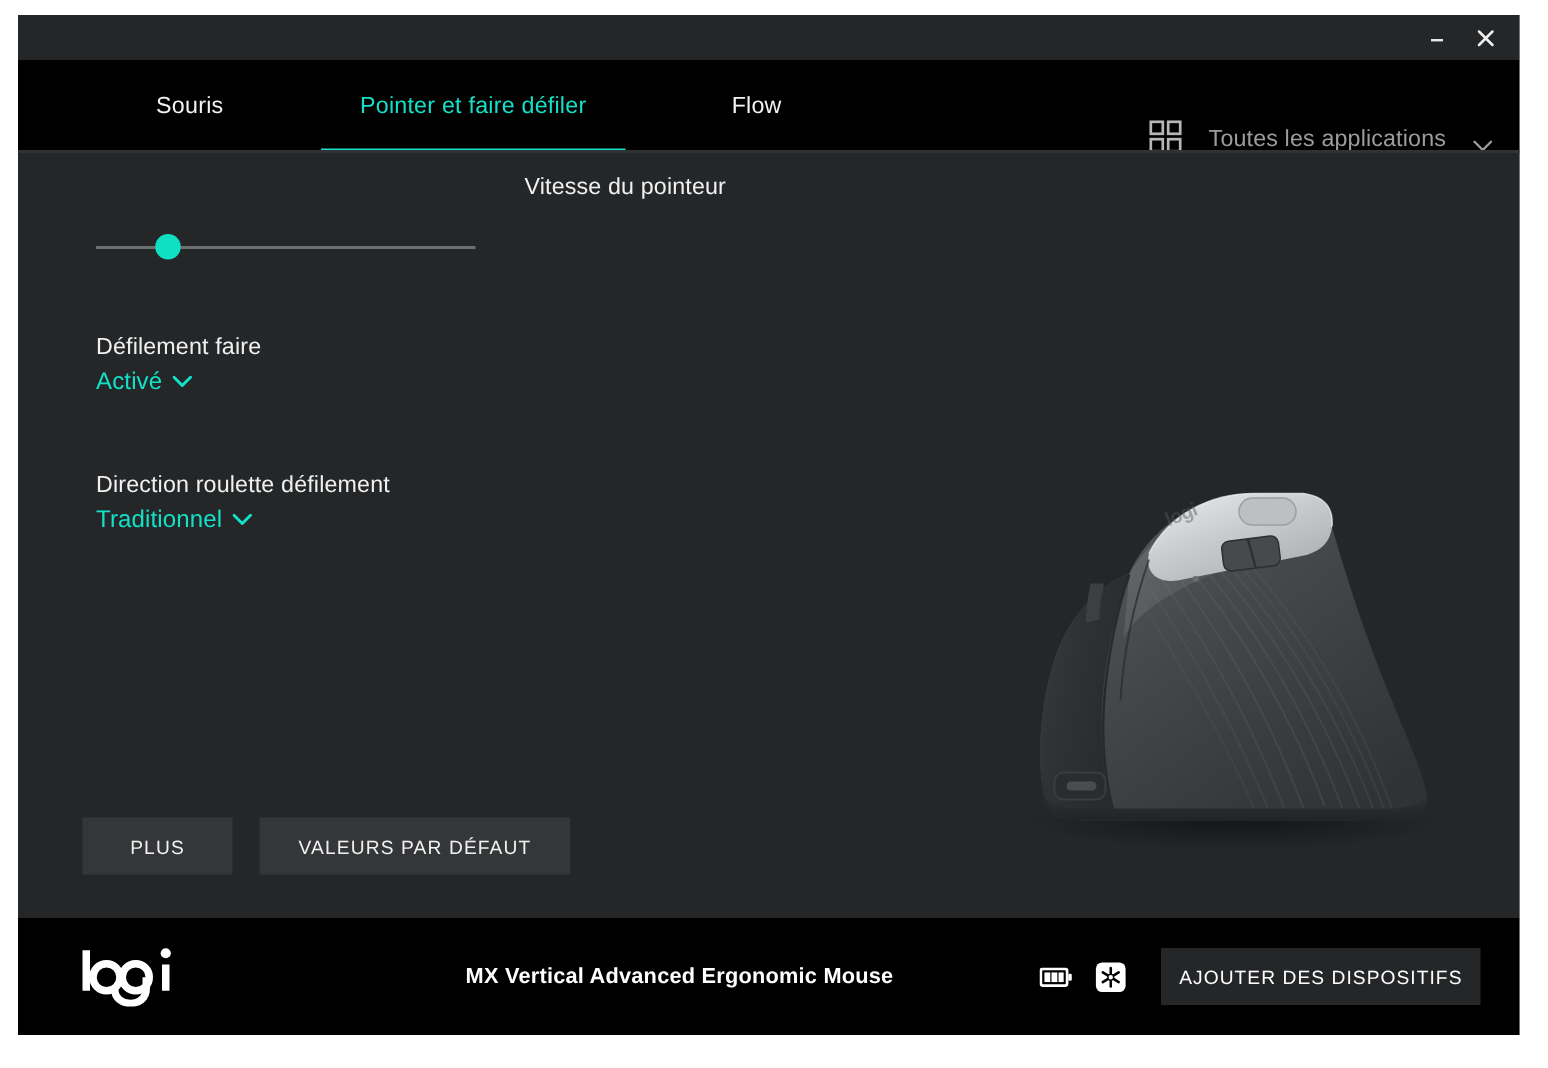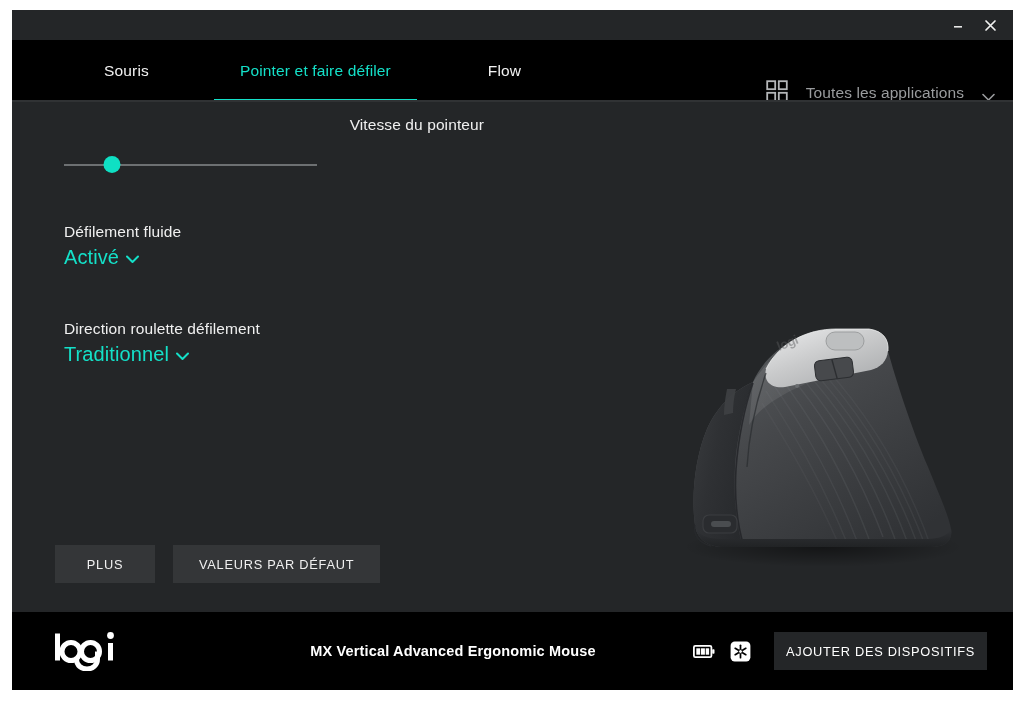--- a/index.html
+++ b/index.html
@@ -167,21 +167,21 @@
 
   .setting-block { margin-top: 45px; }
   .setting-block.first { margin-top: 0; text-align: right; }
   .setting-block.spaced { margin-top: 51px; }
 
   .dropdown-value {
     display: inline-flex;
     align-items: center;
     gap: 7px;
     margin-top: 5px;
-    font-size: 20px;
+    font-size: 16px;
     color: #14e0c8;
     cursor: pointer;
     user-select: none;
     letter-spacing: .1px;
   }
 
   
   .product-image {
     position: absolute;
     right: 30px;
@@ -334,21 +334,21 @@
 
       <div class="setting-block first">
         <p class="setting-title">Vitesse du pointeur</p>
         <div class="slider-wrap">
           <div class="slider-track"></div>
           <div class="slider-thumb" id="speed-thumb" style="left: 19%;"></div>
         </div>
       </div>
 
       <div class="setting-block">
-        <p class="setting-title">Défilement fluide</p>
+        <p class="setting-title">Défilement faire</p>
         <div class="dropdown-value">
           <span>Activé</span>
           <span>
             <svg width="13" height="9" viewBox="0 0 13 9" aria-hidden="true">
               <path d="M1 1.5 L6.5 7 L12 1.5" fill="none" stroke="#14e0c8" stroke-width="2" stroke-linecap="round" stroke-linejoin="round"></path>
             </svg>
           </span>
         </div>
       </div>
 

